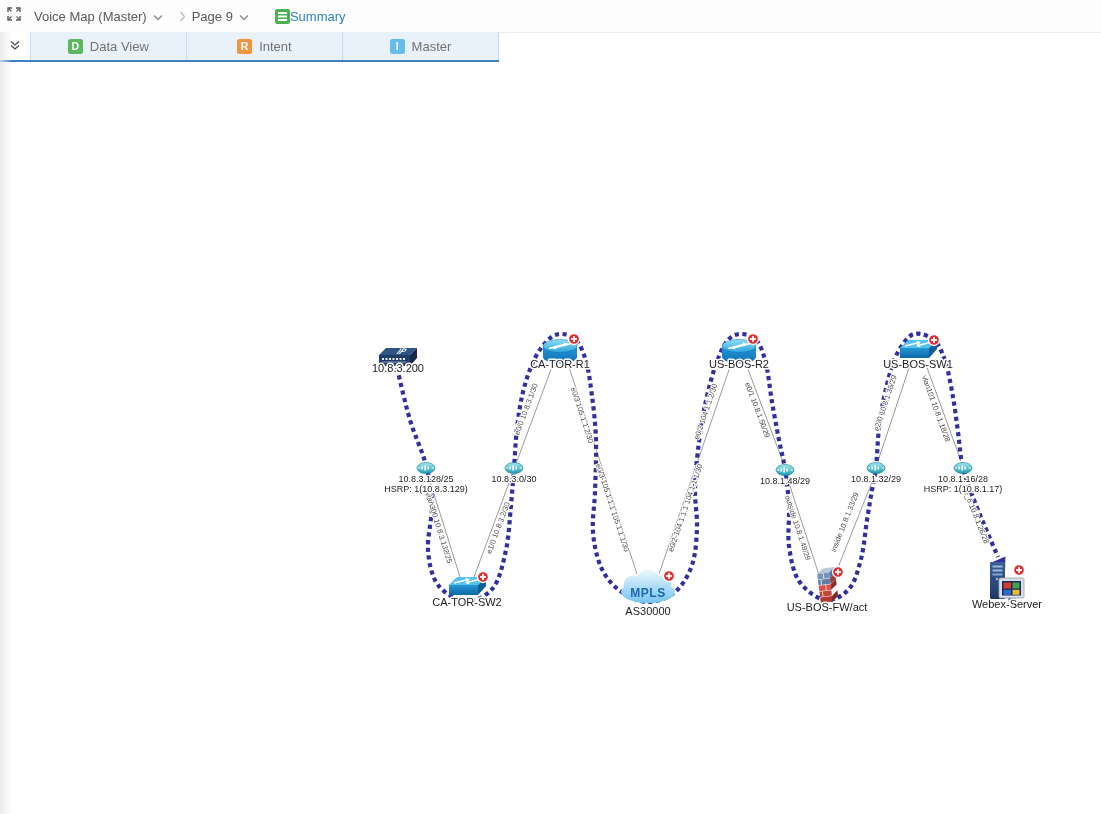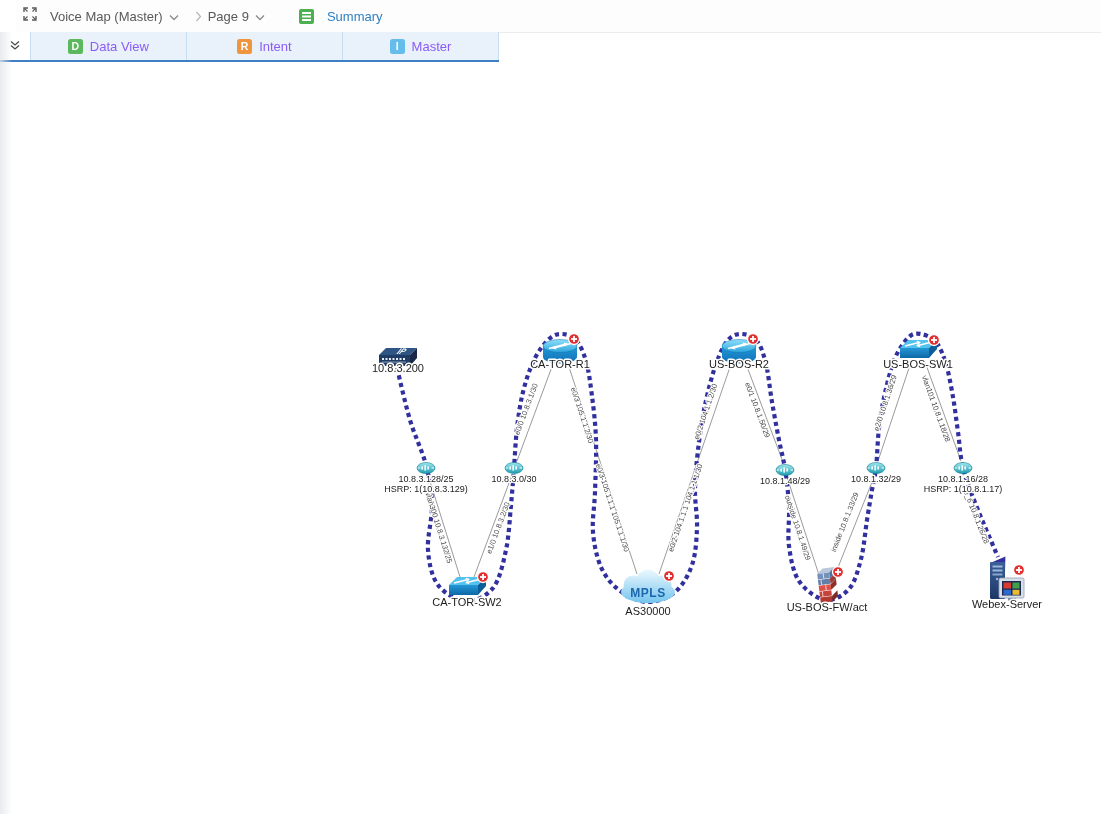--- a/index.html
+++ b/index.html
@@ -1,40 +1,40 @@
 <!DOCTYPE html>
 <html><head>
 <meta charset="utf-8">
 <style>
   html,body{margin:0;padding:0;width:1101px;height:814px;overflow:hidden;
     font-family:"Liberation Sans",sans-serif;background:#fff;}
   .page{position:relative;width:1101px;height:814px;}
 
   
-  .topbar{position:absolute;top:0;left:16px;right:0;height:32px;background:#fdfdfe;
+  .topbar{position:absolute;top:0;left:0;right:0;height:32px;background:#fdfdfe;
     border-bottom:1px solid #ececec;display:flex;align-items:center;z-index:10;}
   .topbar .icon-btn{width:28px;height:32px;display:flex;align-items:center;justify-content:center;cursor:pointer;}
   .tb-text{font-size:13px;color:#595959;}
   .tb-group{display:flex;align-items:center;gap:4px;margin-right:10px;cursor:pointer;}
   .chev{margin-left:2px;}
   .crumb-sep{margin:0 6px;display:flex;align-items:center;}
-  .summary-btn{display:flex;align-items:center;gap:13px;margin-left:24px;cursor:pointer;}
+  .summary-btn{display:flex;align-items:center;gap:0;margin-left:16px;cursor:pointer;}
   .summary-icon{width:15px;height:15px;border-radius:2px;position:relative;background:#4caf50;}
   .summary-icon::before{content:"";position:absolute;left:3px;right:3px;top:3.5px;height:2px;background:#fff;
     box-shadow:0 3.5px 0 #fff,0 7px 0 #fff;}
   .summary-label{font-size:13px;color:#2f80c3;}
 
   
   .tabrow{position:absolute;top:32px;left:0;height:28px;display:flex;z-index:10;
     border-bottom:2px solid #3f7fc4;width:499px;background:#fff;}
   .tab-collapse{width:30px;display:flex;align-items:center;justify-content:center;background:#fff;cursor:pointer;}
   .tab{width:156px;display:flex;align-items:center;justify-content:center;gap:7px;
     background:#e9f1fa;border-left:1px solid #c9ddf0;cursor:pointer;}
   .tab:last-child{border-right:1px solid #c9ddf0;}
-  .tab-label{font-size:13px;color:#8b5cf6;}
+  .tab-label{font-size:13px;color:#737373;}
   .badge{width:15px;height:15px;border-radius:2.5px;color:#fff;font-size:10.5px;font-weight:bold;
     display:flex;align-items:center;justify-content:center;}
 
   
   .canvas{position:absolute;top:0;left:0;width:1101px;height:814px;z-index:1;}
   .canvas svg{display:block;}
   .edge-fade{position:absolute;top:32px;left:0;bottom:0;width:12px;z-index:11;pointer-events:none;
     background:linear-gradient(to right,#e3e5ea,rgba(255,255,255,0));opacity:.8;}
 
   

